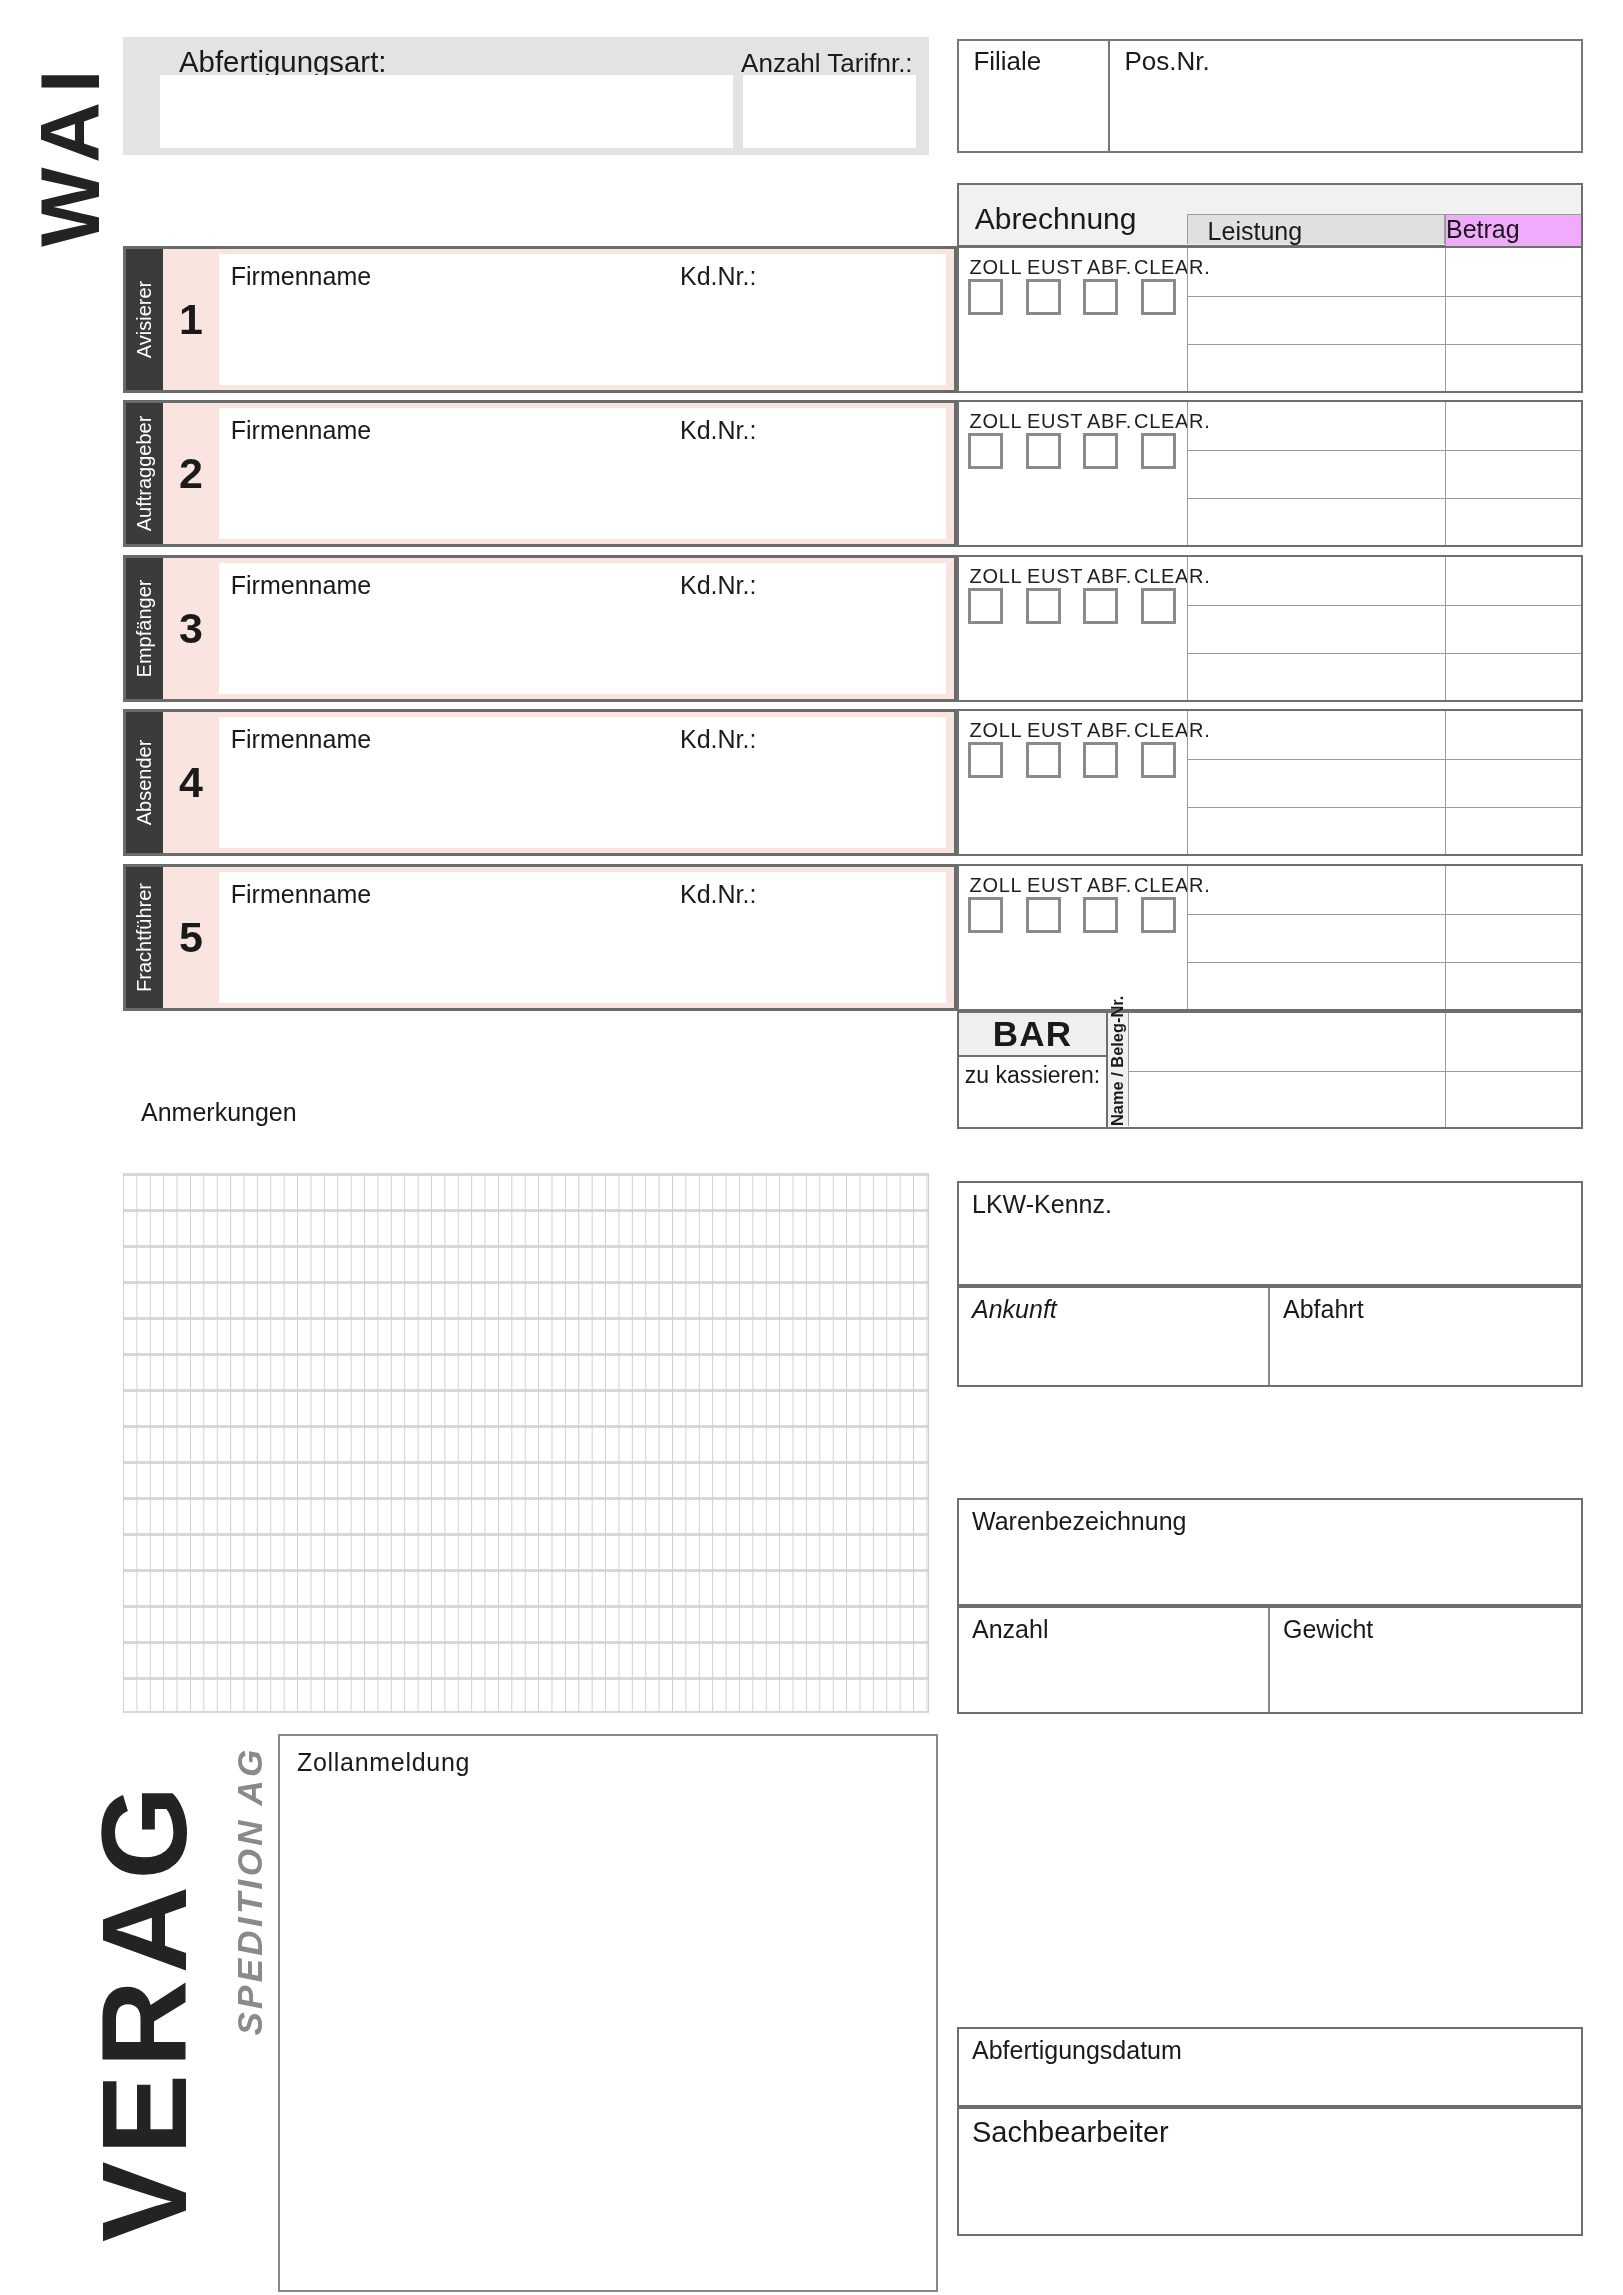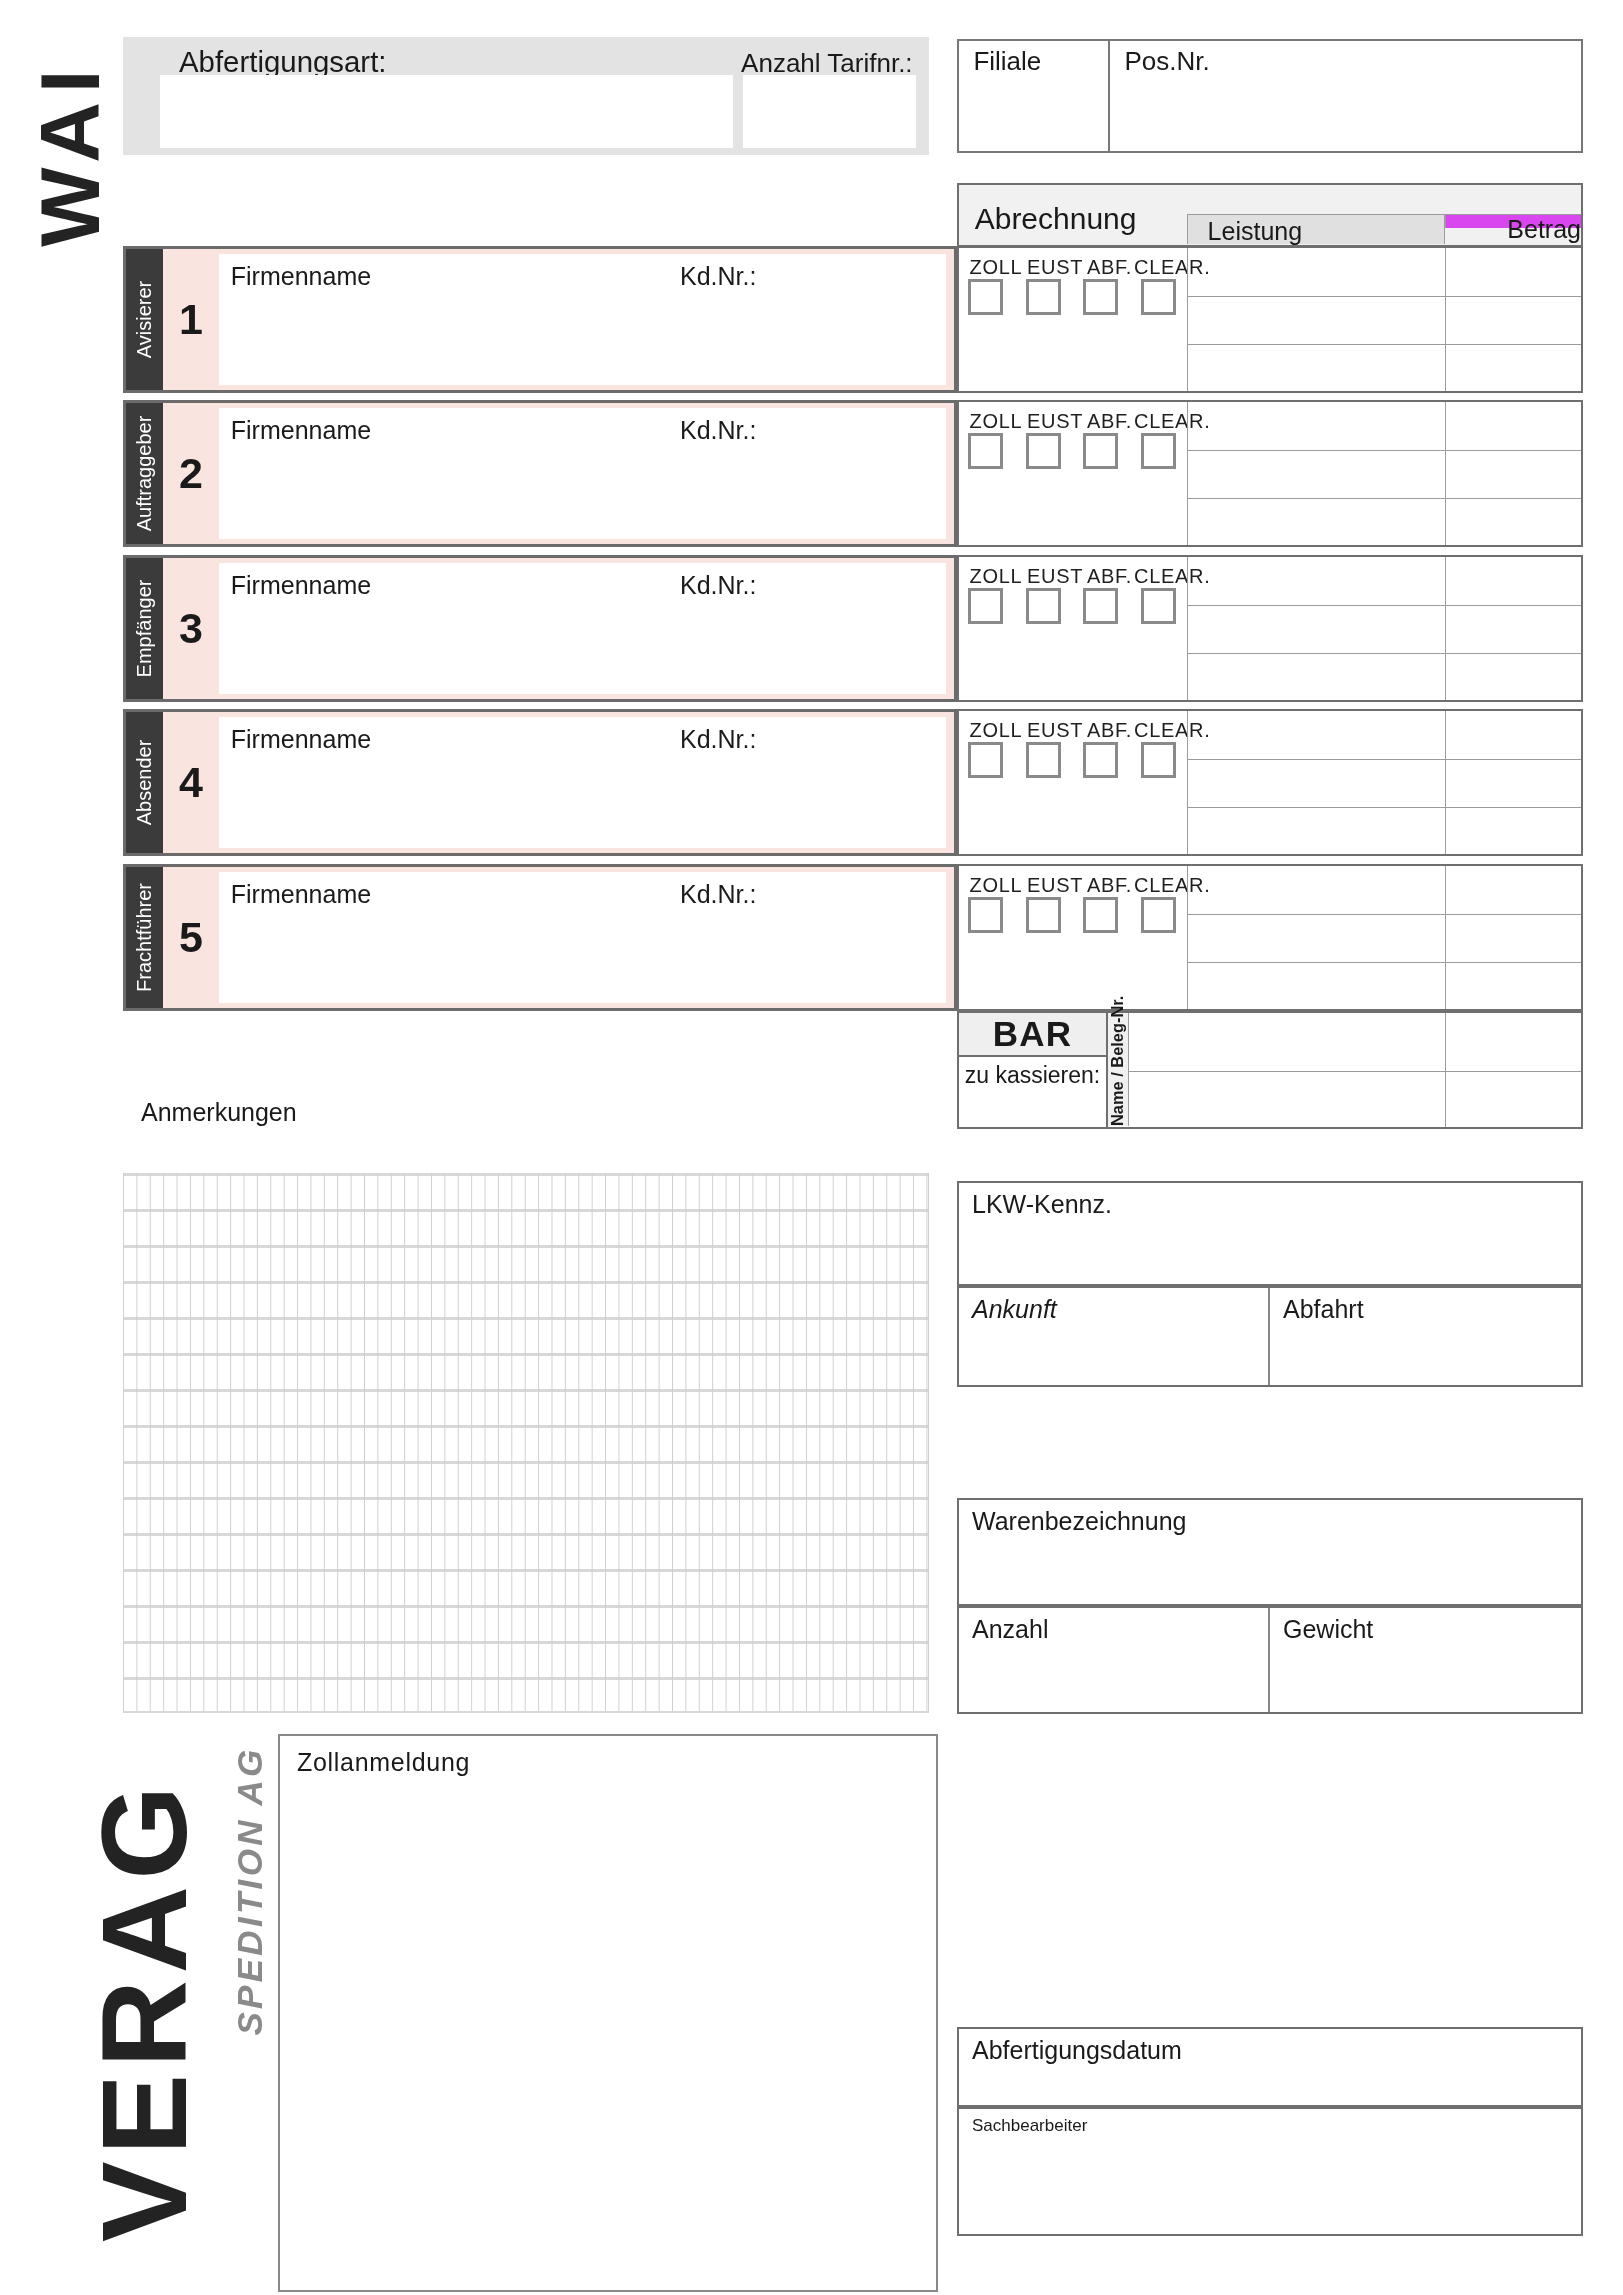--- a/index.html
+++ b/index.html
@@ -62,21 +62,21 @@
     <div class="abs" style="left:151px;top:0;right:0;height:100%;">
       <span class="lbl" style="left:14.4px;top:5.2px;font-size:26px;">Pos.Nr.</span>
     </div>
   </div>
 
   <div class="gbox" style="left:957px;top:183px;width:626px;height:64px;background:#f1f1f1;">
     <span class="lbl" style="left:15.7px;top:17px;font-size:30px;">Abrechnung</span>
     <div class="abs" style="left:228px;top:29px;width:258px;height:30px;background:#e0e0e0;border:1.3px solid #9b9b9b;border-bottom:none;box-sizing:border-box;">
       <span class="lbl" style="left:19.6px;top:2px;font-size:25px;">Leistung</span>
     </div>
-    <div class="abs" style="left:486px;top:29px;right:0;height:14px;background:#d946ef;border:1.3px solid #9b9b9b;border-bottom:none;border-right:none;box-sizing:border-box;text-align:right;">
+    <div class="abs" style="left:486px;top:29px;right:0;height:32px;background:#f0abfc;border:1.3px solid #9b9b9b;border-bottom:none;border-right:none;box-sizing:border-box;text-align:left;">
       <span style="font-size:25px;line-height:29px;">Betrag</span>
     </div>
   </div>
 
   <div class="prow" style="top:246px;">
     <div class="ptab">
       <span class="vspan">Avisierer</span>
     </div>
     <div class="pnum">1</div>
     <div class="pwhite">
@@ -258,18 +258,18 @@
   <div class="gbox" style="left:278px;top:1734px;width:660px;height:558px;border-color:#888;">
     <span class="lbl" style="left:17px;top:11.8px;font-size:25px;letter-spacing:0.7px;">Zollanmeldung</span>
   </div>
 
   <div class="gbox" style="left:957px;top:2027px;width:626px;height:209px;">
     <div class="abs" style="left:0;top:0;right:0;height:76px;">
       <span class="lbl" style="left:13px;top:6.5px;font-size:25px;">Abfertigungsdatum</span>
     </div>
     <div class="abs" style="left:0;right:0;top:76px;height:3.9px;background:#6f6f6f;"></div>
     <div class="abs" style="left:0;top:80px;right:0;bottom:0;">
-      <span class="lbl" style="left:13px;top:6.5px;font-size:17px;">Sachbearbeiter</span>
+      <span class="lbl" style="left:13px;top:6.5px;font-size:29px;">Sachbearbeiter</span>
     </div>
   </div>
 
 </div>
 
 
 </body></html>

